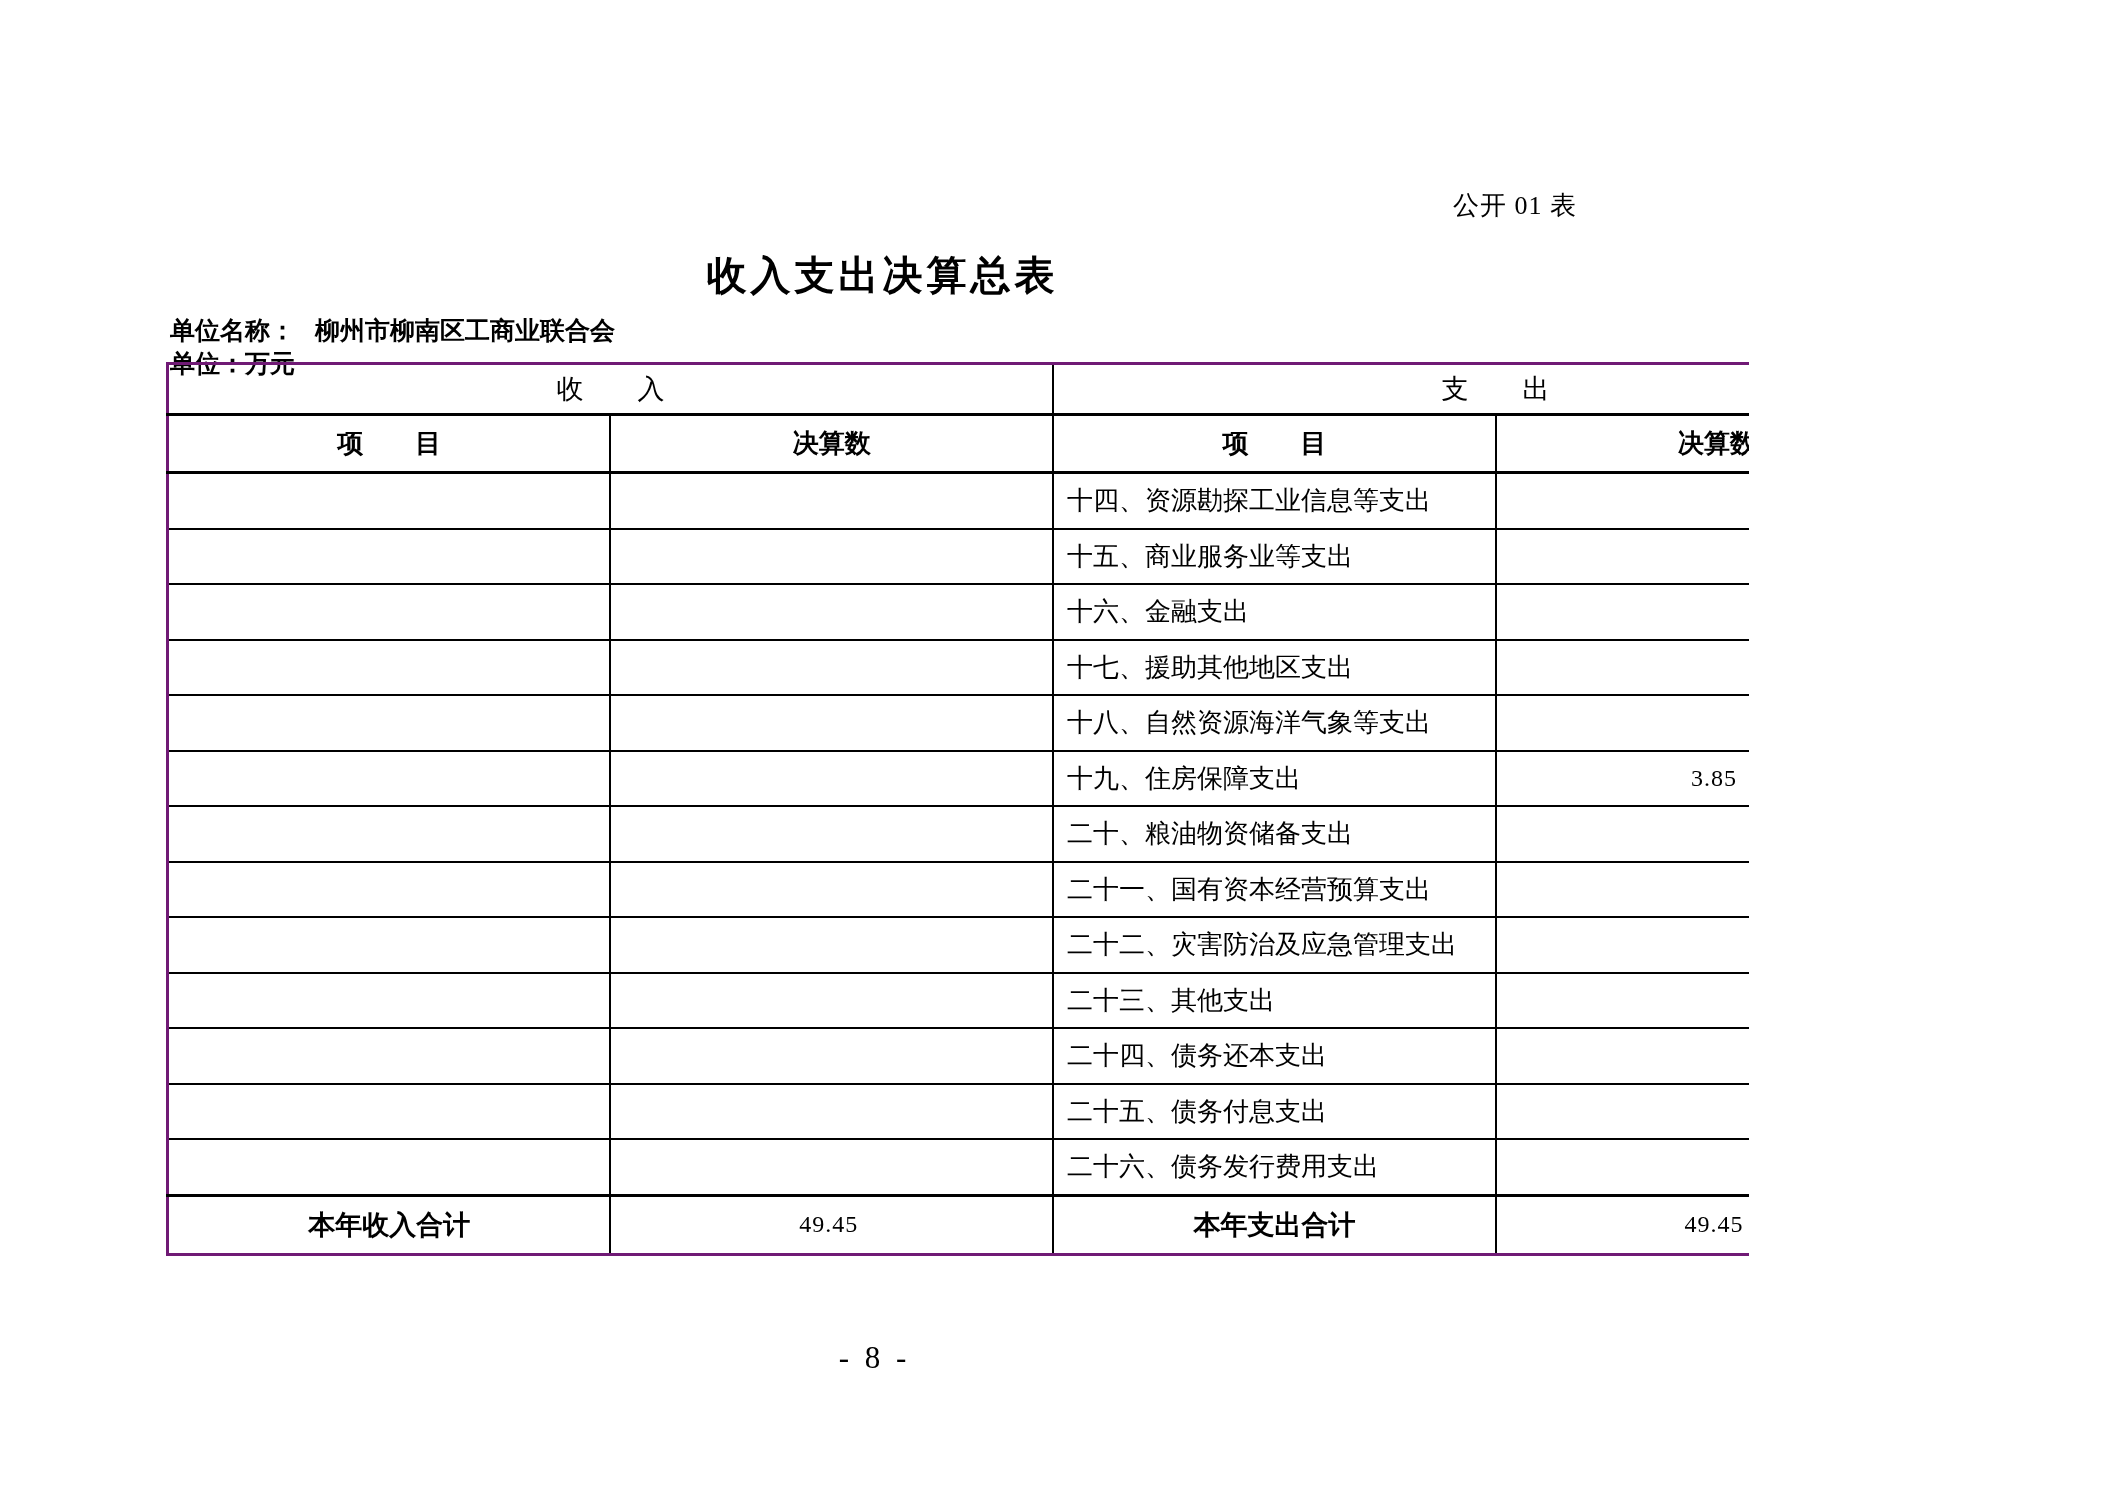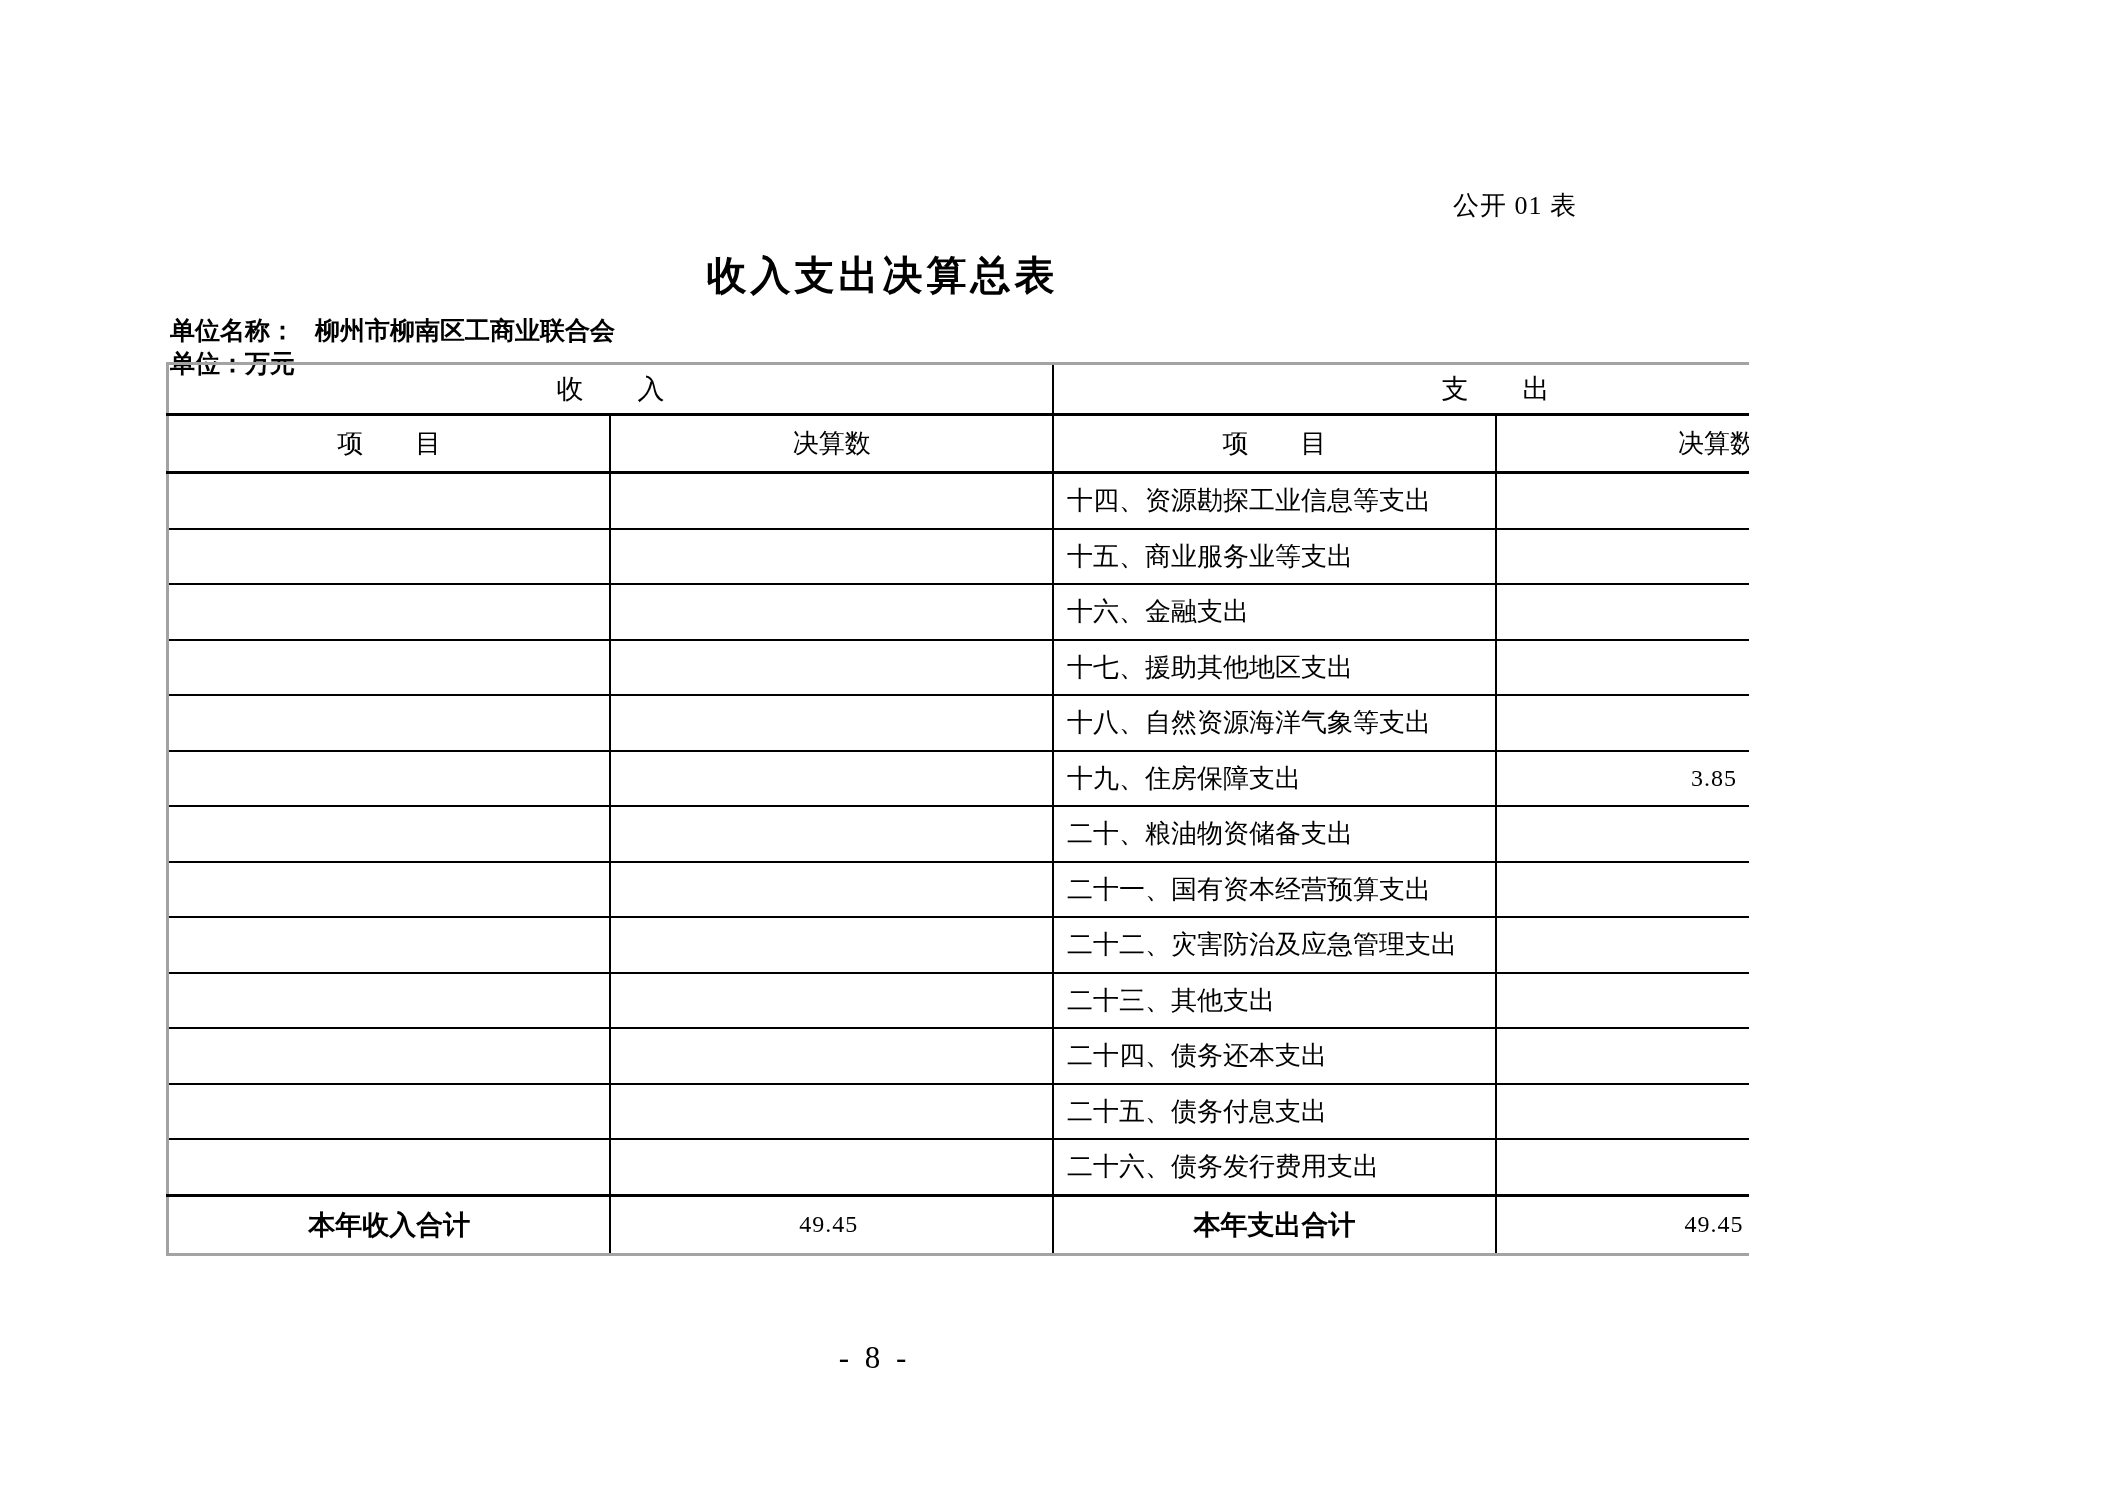--- a/index.html
+++ b/index.html
@@ -49,39 +49,39 @@
     flex-direction: column;
   }
   .unit-name-value { margin-left: 20px; }
   table.main-table {
     position: absolute;
     top: 362px;
     left: 166px;
     width: 1774px;
     border-collapse: collapse;
     table-layout: fixed;
-    border: 3px solid #a3a3a3;
+    border: 3px solid #701a75;
   }
   table.main-table th,
   table.main-table td {
     border: 2px solid #000;
     overflow: hidden;
     white-space: nowrap;
   }
   tr.section-header th {
     height: 46px;
     font-size: 27px;
     font-weight: normal;
     text-align: center;
     border-bottom: 3px solid #000;
   }
   tr.col-header th {
     height: 53px;
     font-size: 26px;
-    font-weight: normal;
+    font-weight: bold;
     text-align: center;
     border-bottom: 3px solid #000;
   }
   tbody td { height: 53.5px; font-size: 26px; }
   td.item-cell { text-align: left; padding: 0 8px 0 13px; }
   td.amount-cell {
     text-align: center;
     padding: 0 14px 0 8px;
     font-size: 24px;
     letter-spacing: 1px;

